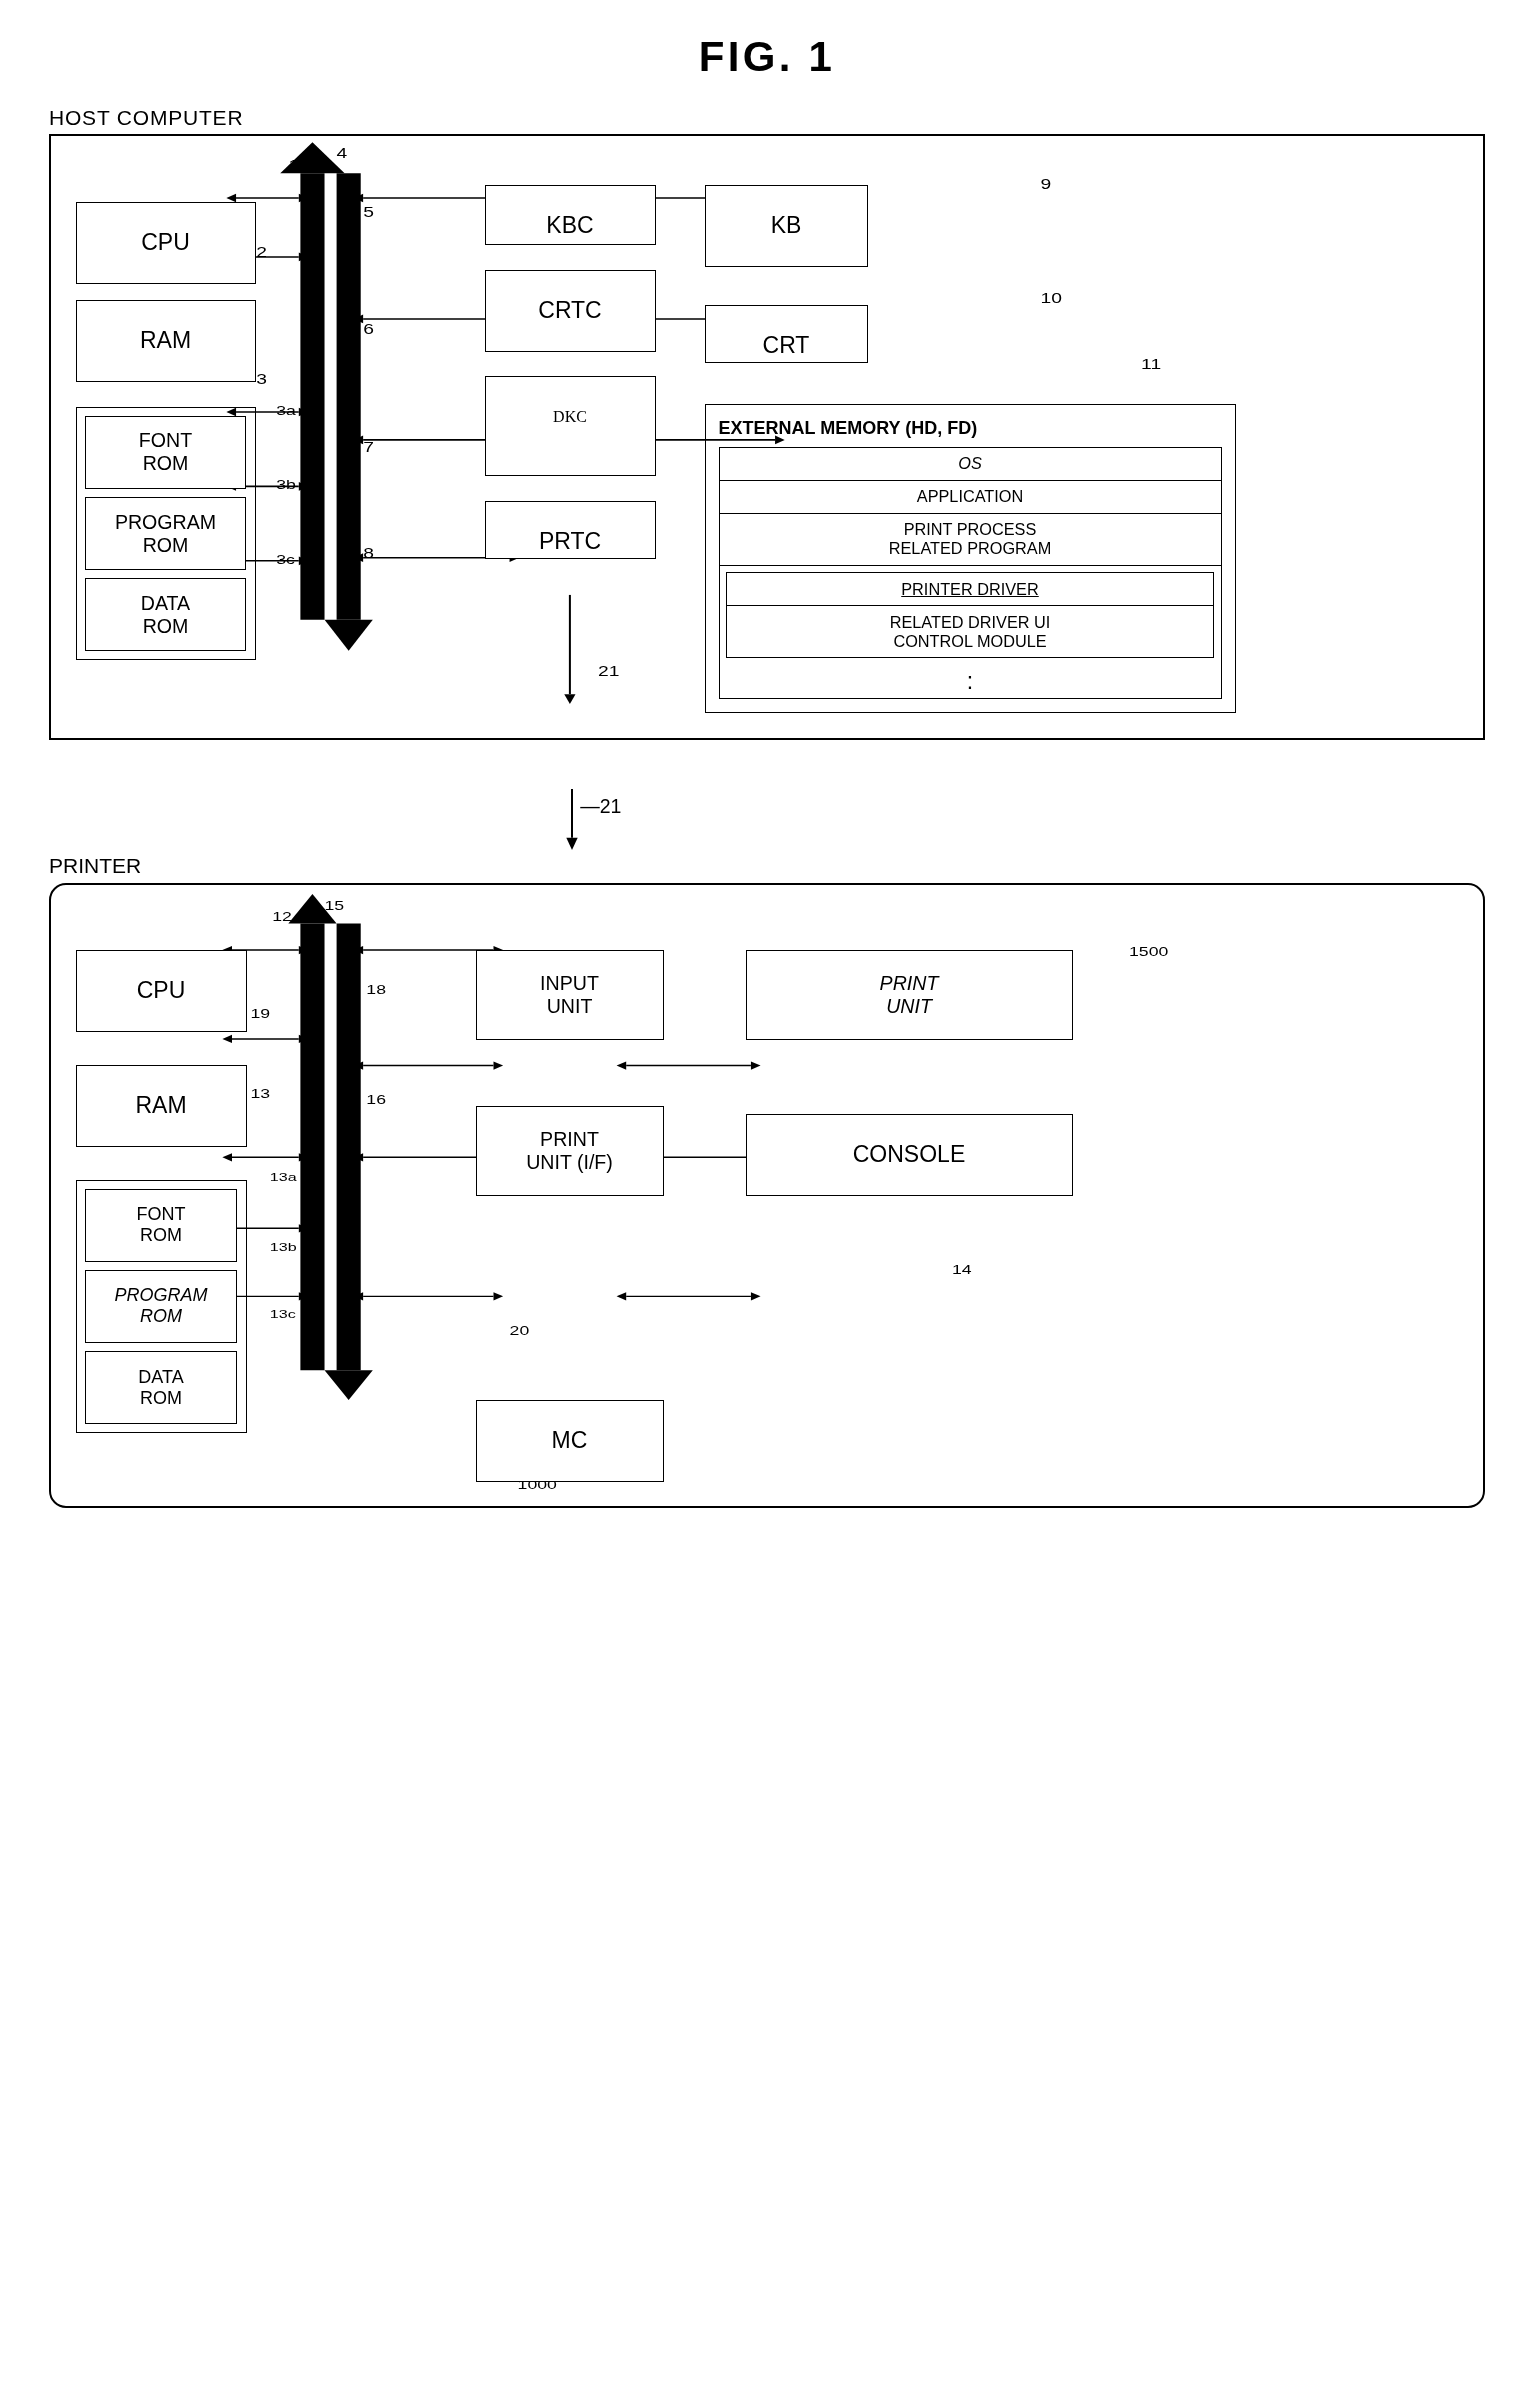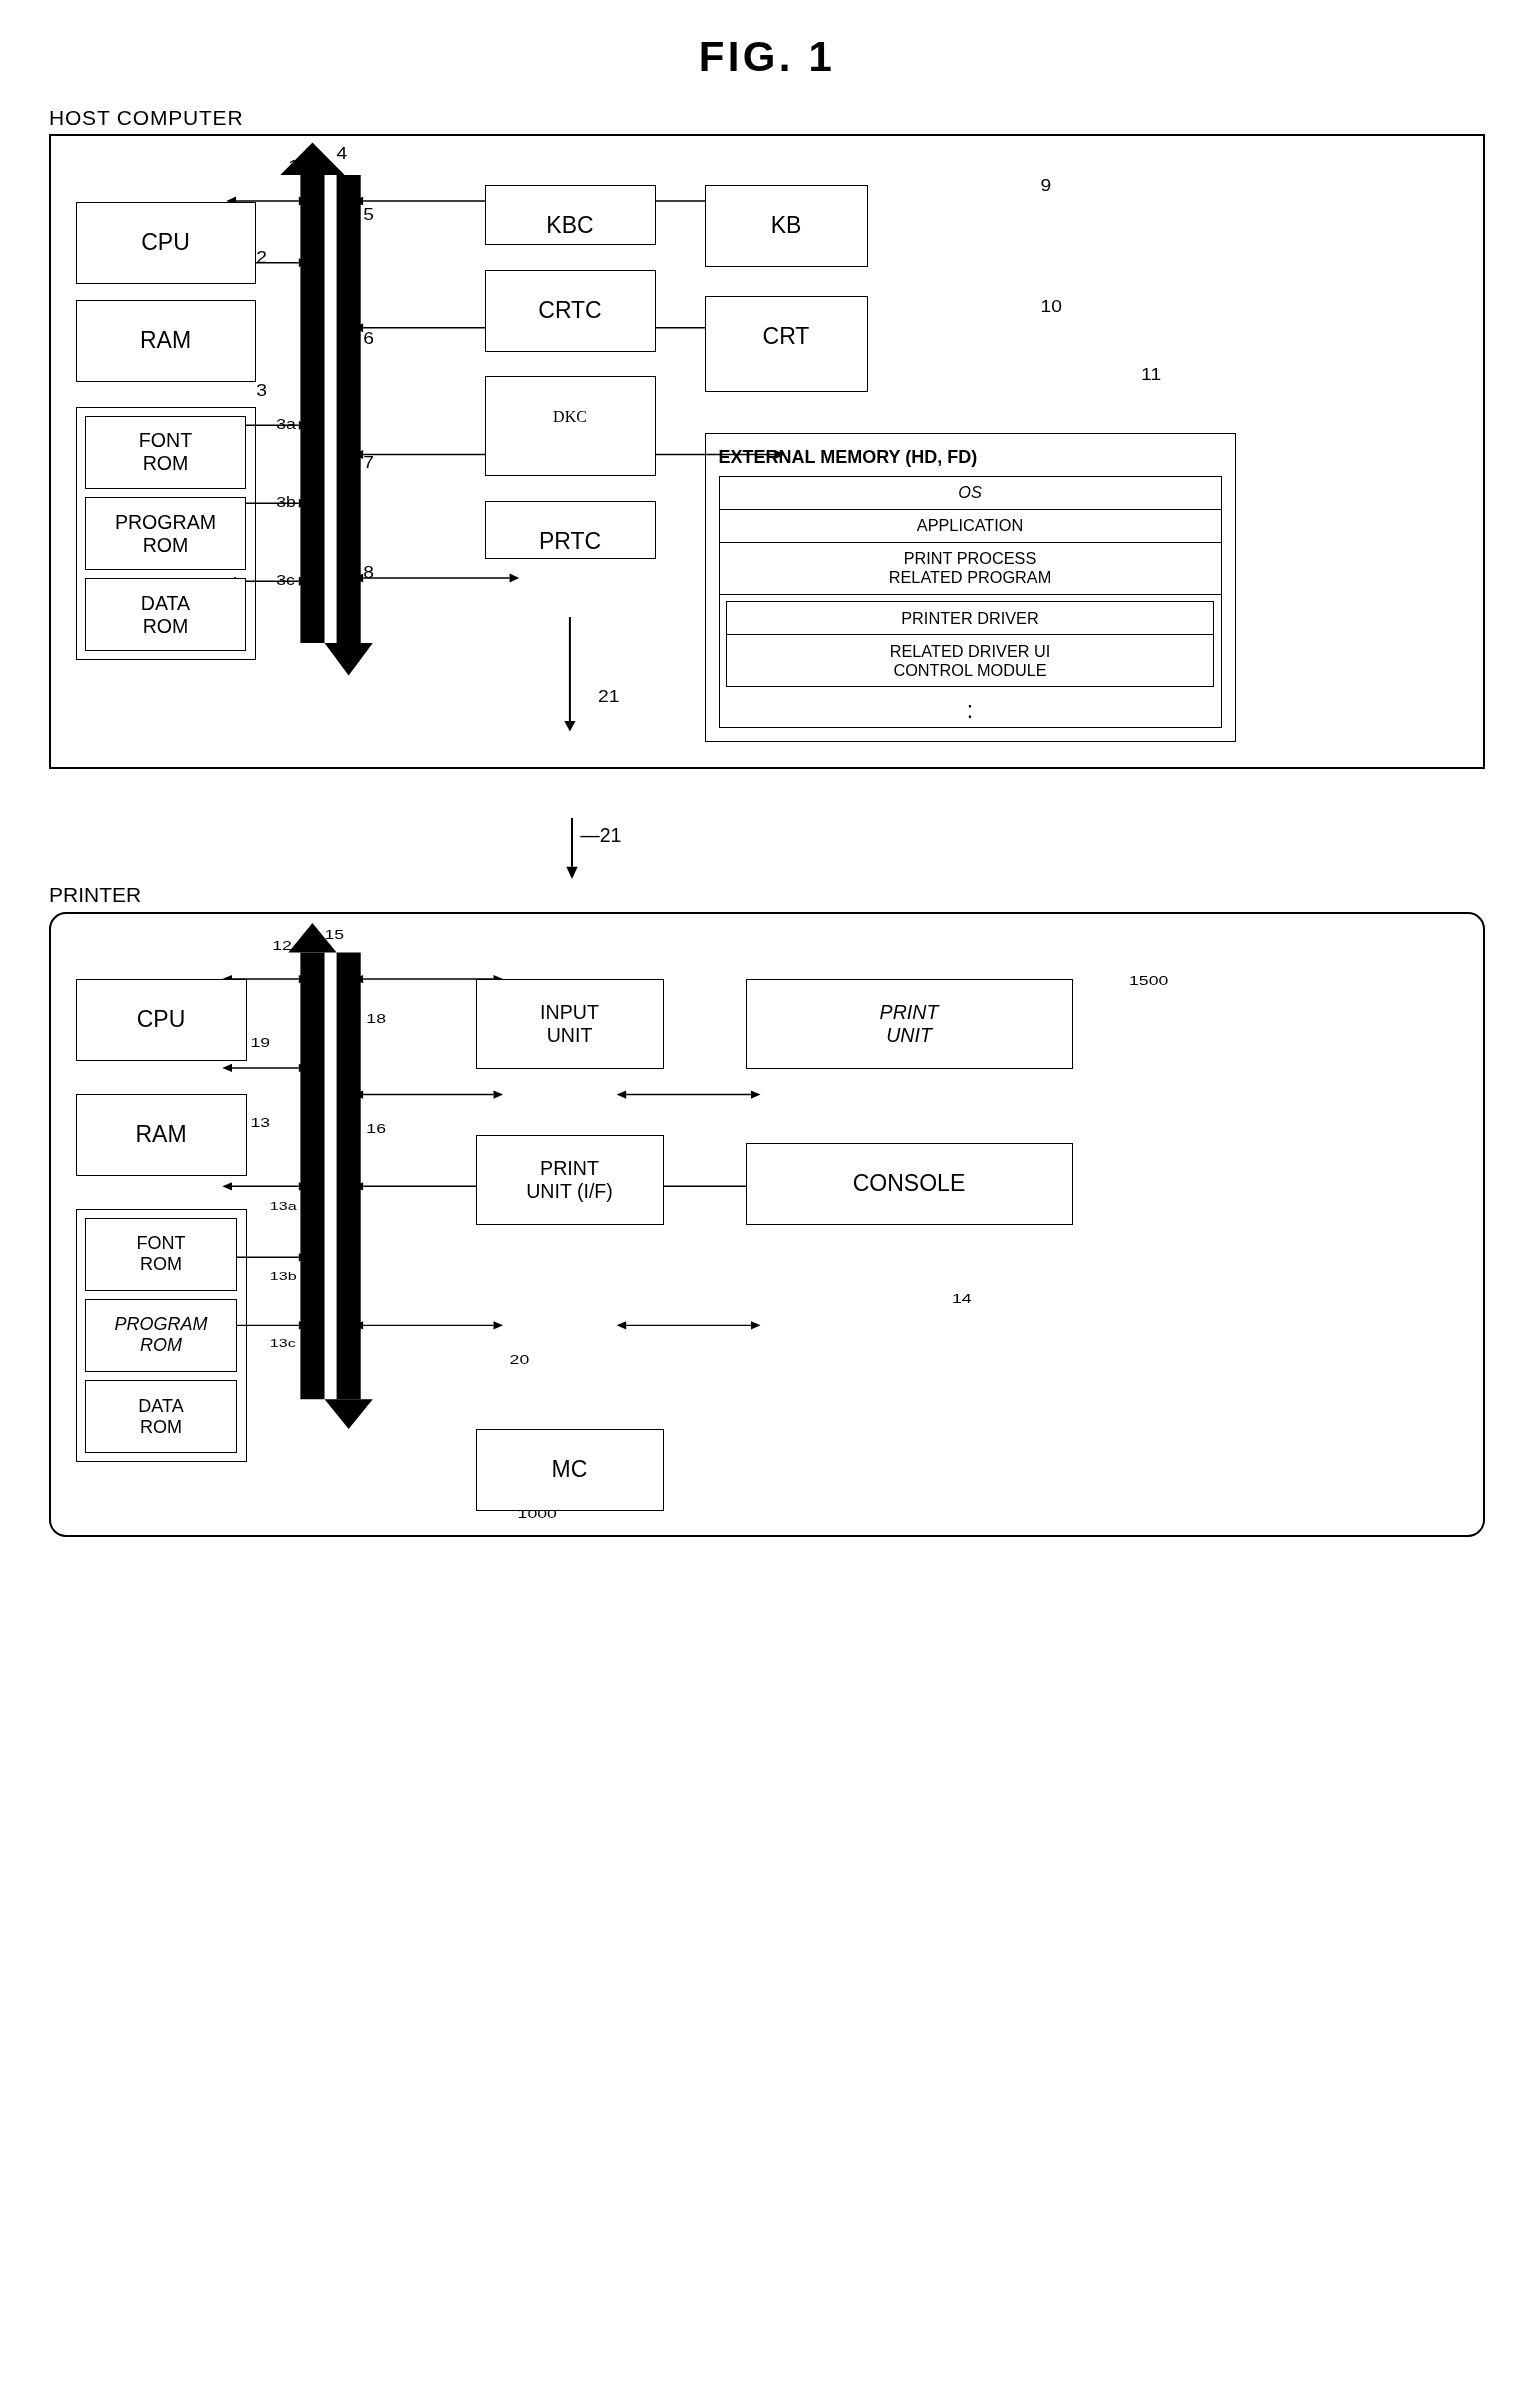--- a/index.html
+++ b/index.html
@@ -301,21 +301,21 @@
         <div class="box" style="height:60px; line-height:49px; font-size:23px;">KBC</div>
         <div class="box" style="height:82px; line-height:49px; font-size:23px;">CRTC</div>
         <div class="box" style="height:100px; line-height:49px; font-size:16px;font-family:Liberation Serif, serif;">DKC</div>
         <div class="box" style="height:58px; line-height:49px; font-size:23px;">PRTC</div>
       </div>
 
       <div class="right-col" style="margin-top:24.5px;">
         <div style="display:flex; gap:16.3px; align-items:flex-end; margin-bottom:8.2px;">
           <div style="display:flex; flex-direction:column; gap:24.5px;">
             <div class="box" style="height:82px; line-height:49px; font-size:23px; width:163px;">KB</div>
-            <div class="box" style="height:96px; line-height:49px; font-size:23px; width:163px; margin-top:4px;">CRT</div>
+            <div class="box" style="height:58px; line-height:49px; font-size:23px; width:163px; margin-top:13px;">CRT</div>
           </div>
         </div>
 
         <div class="ext-memory-box" style="margin-top:16.3px; max-width:531px; position:relative;">
           <div class="ext-memory-title">EXTERNAL MEMORY (HD, FD)</div>
           <div class="ext-memory-inner">
             <div class="ext-row ext-row-italic" style="position:relative;">
               <span>OS</span>
               
             </div>
@@ -323,21 +323,21 @@
               <span>APPLICATION</span>
               
             </div>
             <div class="ext-row" style="position:relative;">
               <span style="white-space:pre-line;">PRINT PROCESS
 RELATED PROGRAM</span>
               
             </div>
             <div class="ext-memory-inner" style="border:none; margin:6.5px;">
               <div style="border:0.8px solid #000;">
-                <div class="ext-row" style="border-bottom:0.8px solid #000; position:relative;">
+                <div class="ext-row" style="border-bottom:0.8px solid #000; position:relative;text-decoration:underline;">
                   <span>PRINTER DRIVER</span>
                   
                 </div>
                 <div class="ext-row" style="position:relative;">
                   <span style="white-space:pre-line;">RELATED DRIVER UI
 CONTROL MODULE</span>
                   
                 </div>
               </div>
             </div>

